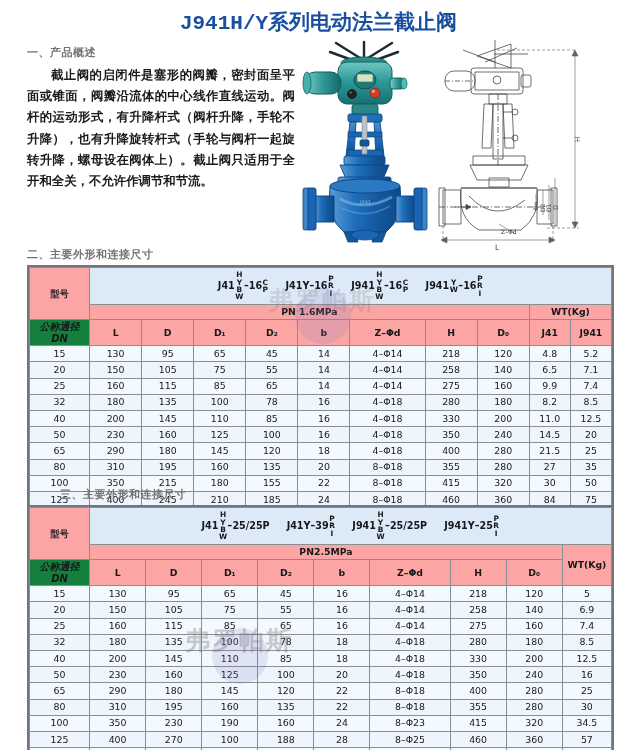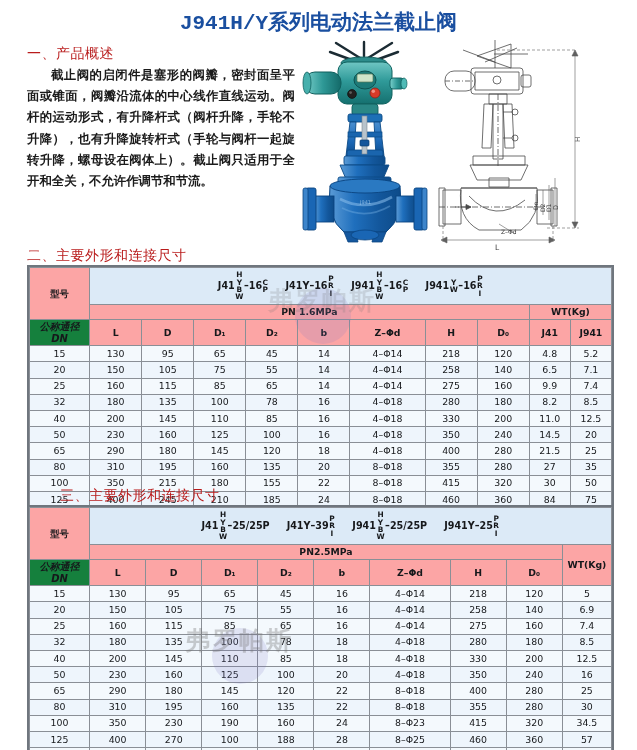--- a/index.html
+++ b/index.html
@@ -19,21 +19,21 @@
     text-align:center;
     font-size:21px;font-weight:bold;
     color:#1a4fa0;
     letter-spacing:0px;
     font-family:Liberation Mono, monospace;
   }
 
   
   .sec-head{
     position:absolute;
-    font-size:14px;font-weight:normal;color:#b91c1c;
+    font-size:11px;font-weight:bold;color:#737373;
     letter-spacing:.5px;
     white-space:nowrap;
   }
   #sec1{left:27px;top:45px;}
   #sec2{left:27px;top:247px;}
   #sec3{left:27px;top:487px;margin-left:33px;}
 
   
   .intro{
     position:absolute;left:27px;top:64px;width:268px;

